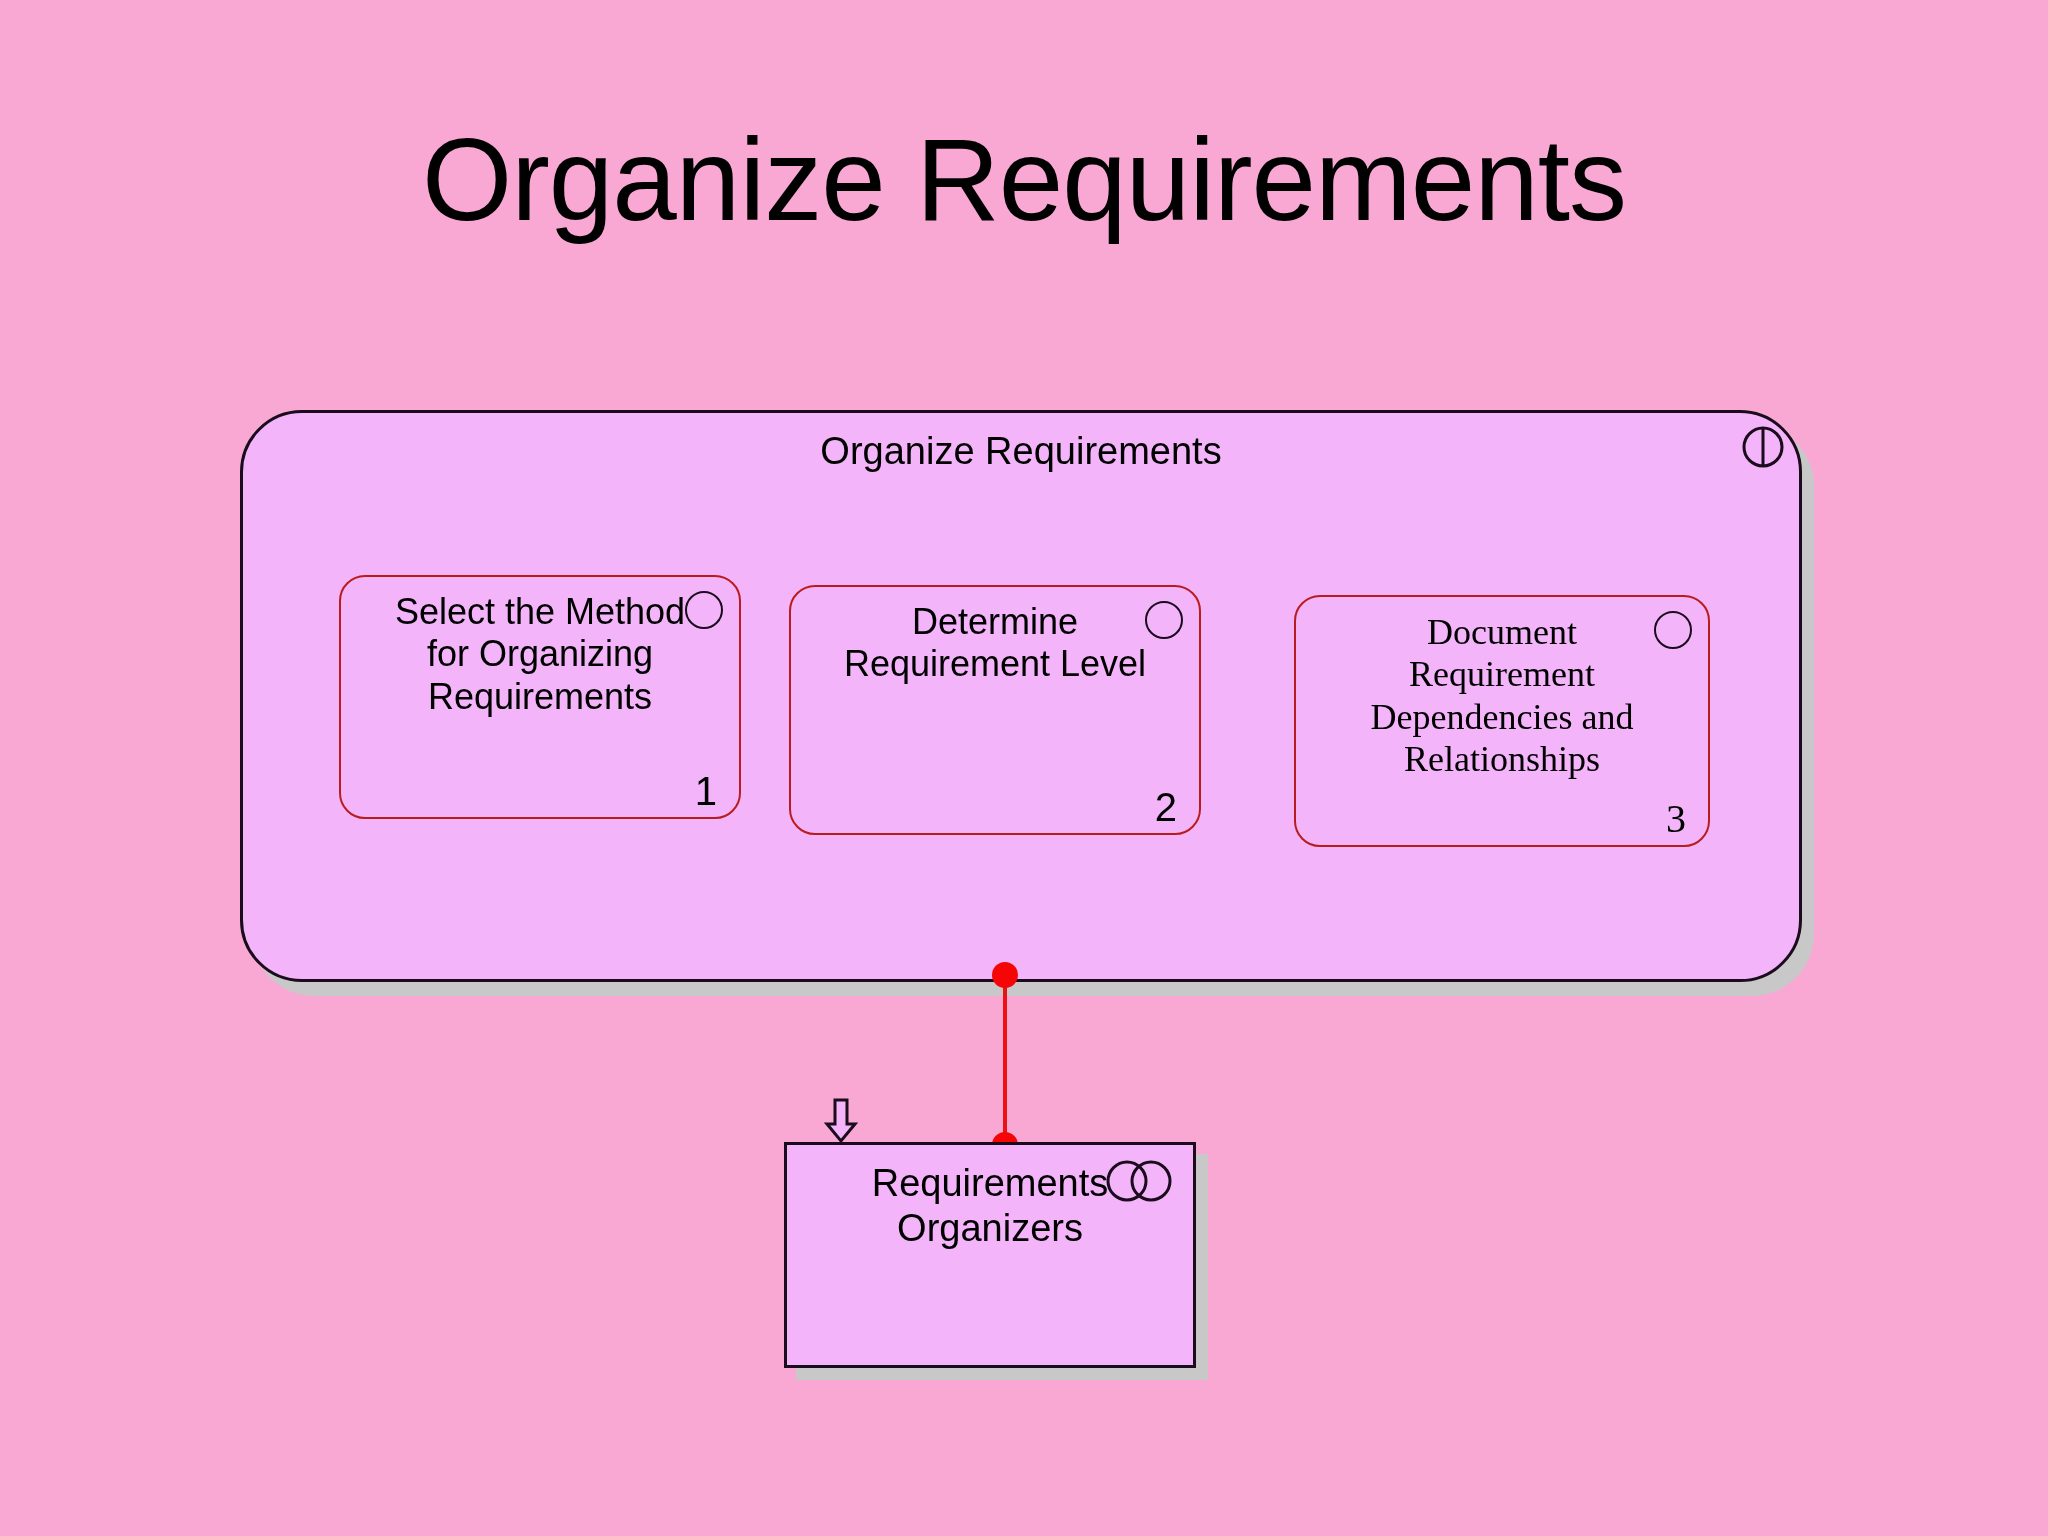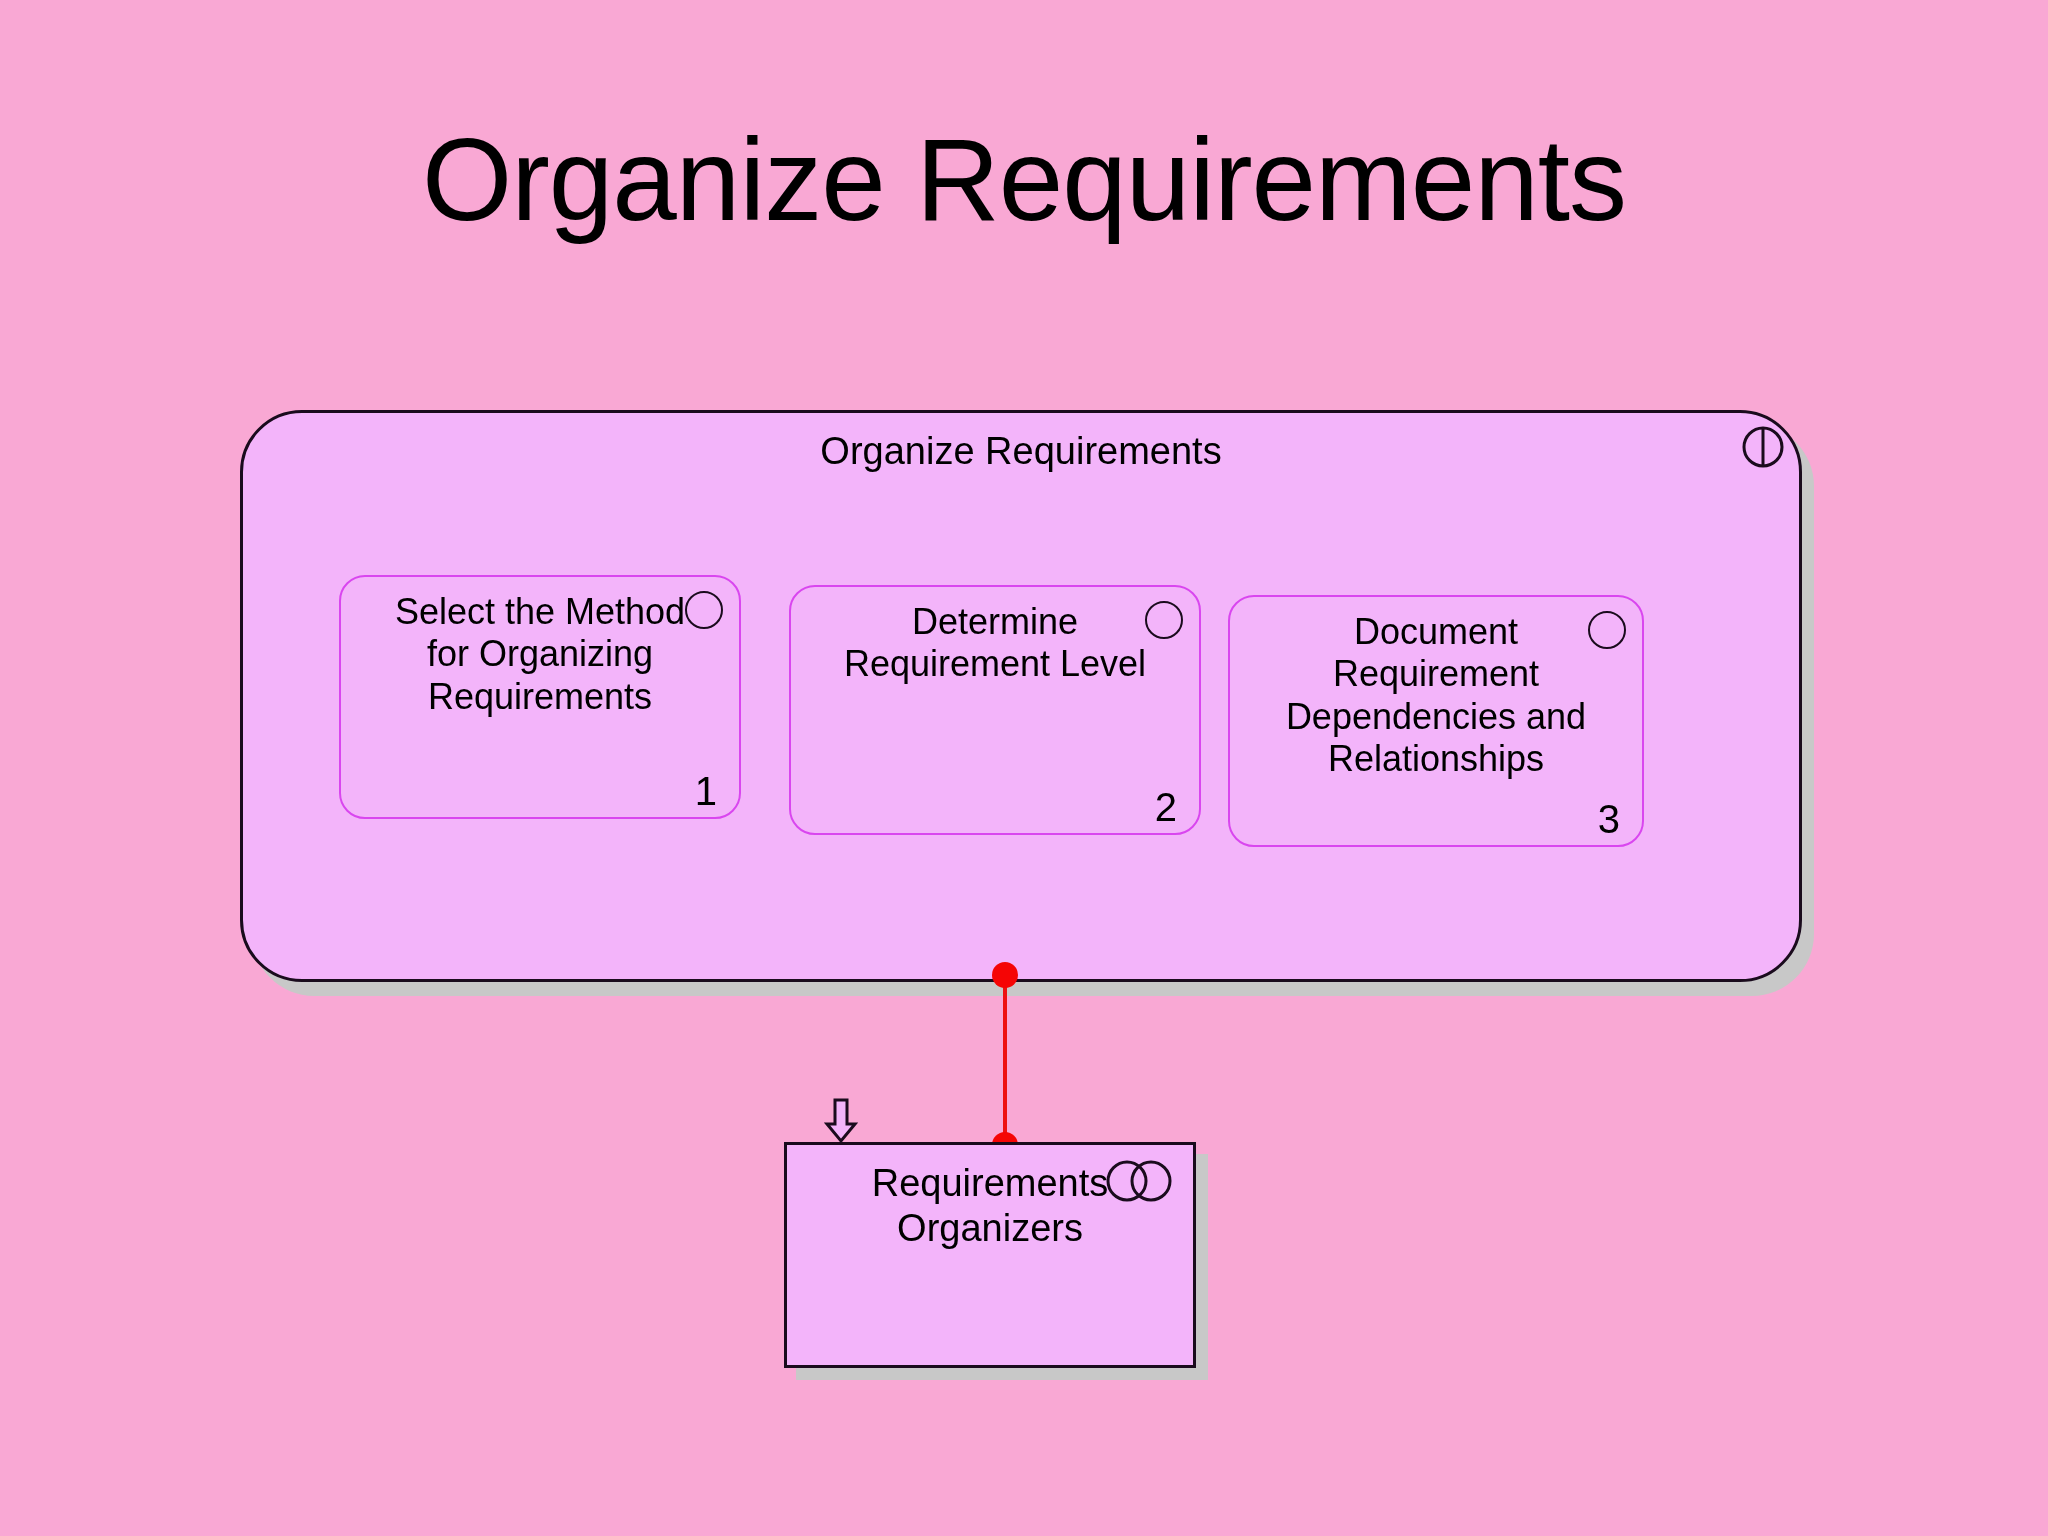--- a/index.html
+++ b/index.html
@@ -65,21 +65,21 @@
     text-align: center;
     font-size: 38px;
     line-height: 1.1;
     color: #000000;
   }
 
   
   .task-box {
     position: absolute;
     background: #f3b4fa;
-    border: 2px solid #d946ef;
+    border: 2px solid #b91c1c;
     border-radius: 26px;
     box-sizing: border-box;
   }
   .task-label {
     position: absolute;
     left: 8px;
     right: 8px;
     top: 14px;
     text-align: center;
     font-size: 36px;
@@ -187,21 +187,21 @@
         <div class="task-number">1</div>
       </div>
 
       <div class="task-box" style="left:546px; top:172px; width:412px; height:250px;">
         <div class="task-label">Determine
 Requirement Level</div>
         <span class="icon-circle" style="right:16px; top:14px;"></span>
         <div class="task-number">2</div>
       </div>
 
-      <div class="task-box" style="left:985px; top:182px; width:416px; height:252px;">
+      <div class="task-box" style="left:1051px; top:182px; width:416px; height:252px;font-family:Liberation Serif, serif;">
         <div class="task-label">Document
 Requirement
 Dependencies and
 Relationships</div>
         <span class="icon-circle" style="right:16px; top:14px;"></span>
         <div class="task-number">3</div>
       </div>
 
     </div>
 

